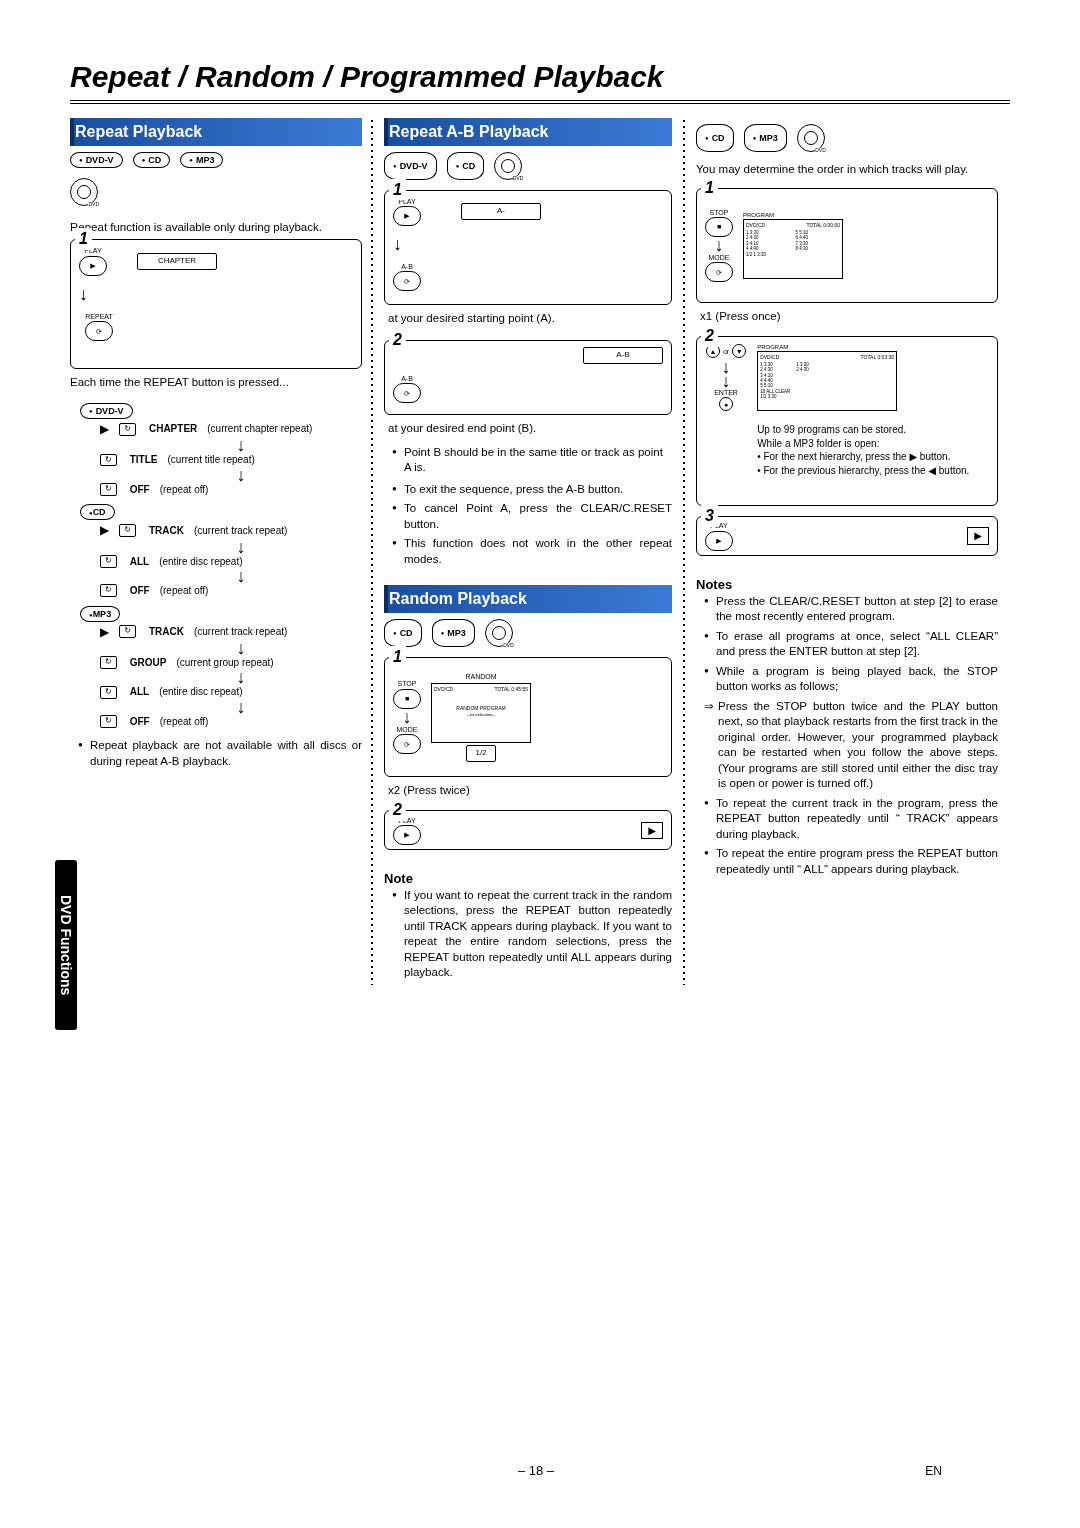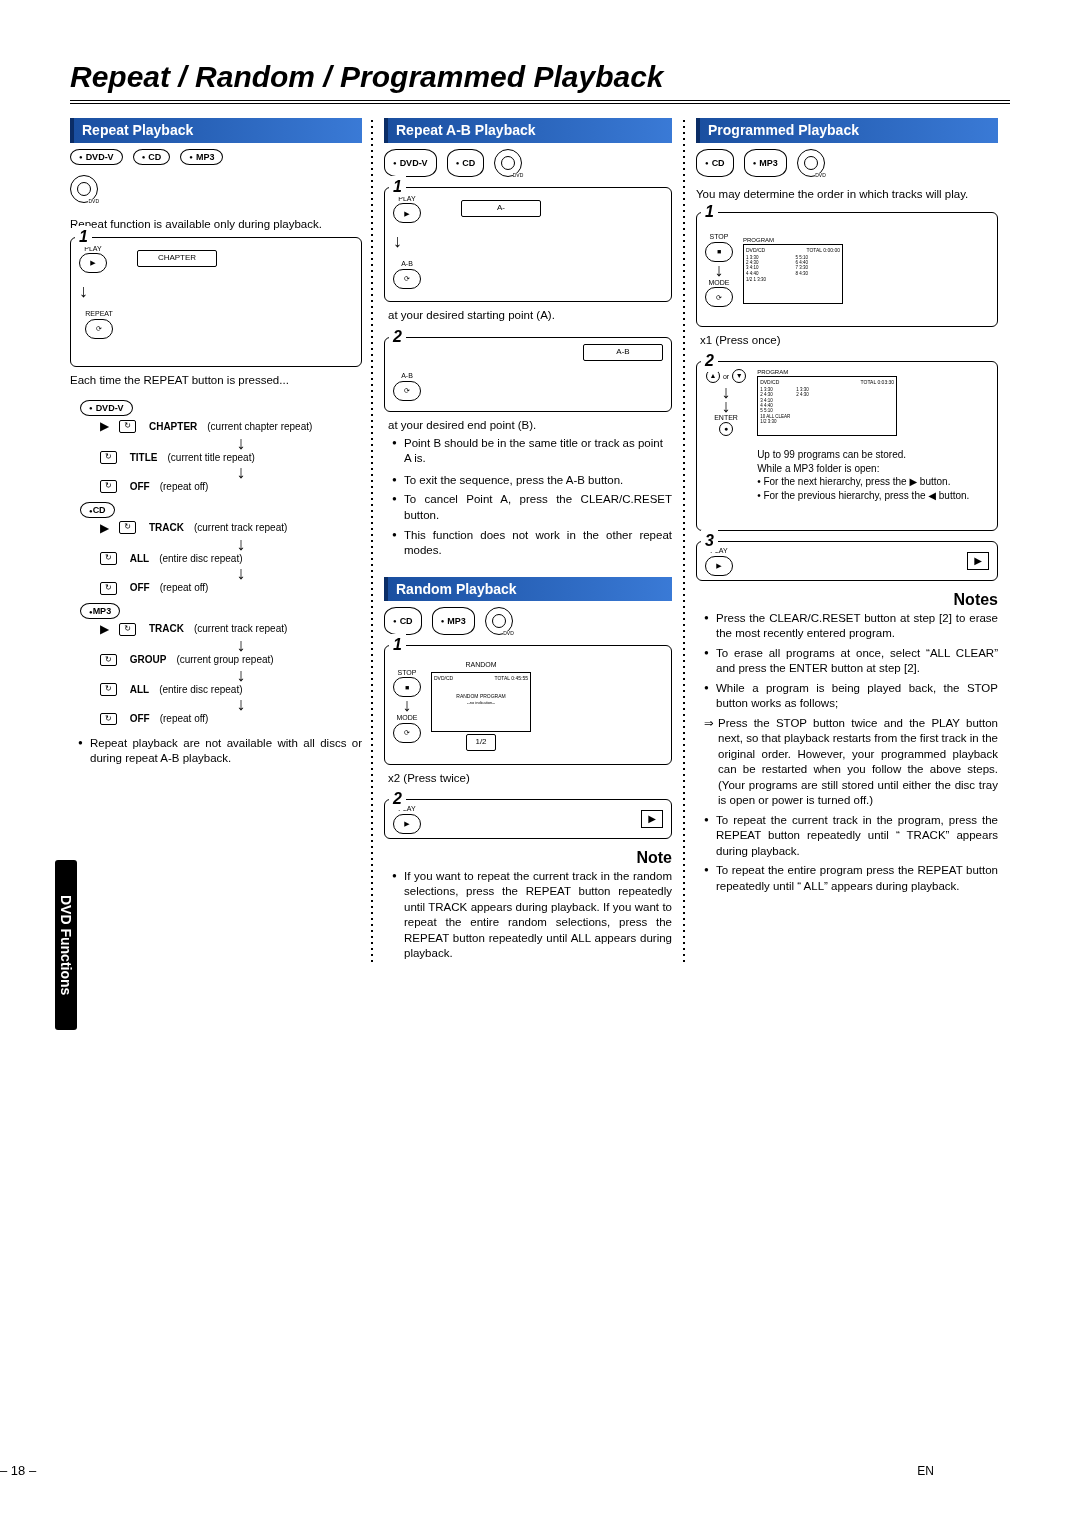--- a/index.html
+++ b/index.html
@@ -36,22 +36,22 @@
     width: 4px;
     background-image: radial-gradient(#000 1px, transparent 1px);
     background-size: 4px 6px;
     background-repeat: repeat-y;
     margin: 0 4px;
   }
   .section-header {
     background: linear-gradient(90deg, #1a4fa0 0%, #3a7ad6 100%);
     color: #fff;
     font-weight: bold;
-    font-size: 14px;
-    padding: 3px 8px;
+    font-size: 16px;
+    padding: 3px 1px;
     border-left: 4px solid #0b2d66;
     margin-bottom: 6px;
   }
   .ovals {
     display: flex;
     gap: 10px;
     margin: 6px 0 10px 0;
     flex-wrap: wrap;
   }
   .oval {
@@ -172,23 +172,22 @@
     margin-bottom: 4px;
   }
   ul.bullets > li::before {
     content: "●";
     position: absolute;
     left: 0; top: 2px;
     font-size: 8px;
   }
   .note-h {
     font-weight: bold;
-    font-size: 16px;
-    margin-top: 8px;
-    text-align: right;
+    font-size: 13px;
+    margin-top: 20px;
   }
   .subarrow {
     padding-left: 22px;
     position: relative;
   }
   .subarrow::before {
     content:"⇒";
     position:absolute; left:8px; top:0;
   }
   .side-tab {
@@ -204,22 +203,22 @@
     display: flex;
     align-items: center;
     justify-content: center;
     writing-mode: vertical-rl;
     text-orientation: mixed;
     border-radius: 3px;
   }
   .footer {
     position: absolute;
     bottom: 50px;
-    left: 0; right: 16px;
-    text-align: left;
+    left: 0; right: 8px;
+    text-align: center;
     font-size: 13px;
   }
   .footer .en {
     position: absolute;
     right: 130px;
     bottom: 0;
     font-size: 12px;
   }
   .mini-screen {
     border:1px solid #000;
@@ -375,21 +374,21 @@
     <div class="small" style="padding-left:4px">at your desired starting point (A).</div>
 
     <div class="stepbox" style="flex-direction:column;align-items:flex-start;height:75px;margin-top:14px">
       <span class="stepnum">2</span>
       <div style="display:flex;gap:40px;align-items:center;width:100%;justify-content:flex-end">
         <span class="osd">A-B</span>
       </div>
       <div style="text-align:center"><span class="btn-lbl">A-B</span><span class="btn-round">⟳</span></div>
     </div>
     <div class="small" style="padding-left:4px">at your desired end point (B).</div>
-    <ul class="bullets small" style="margin-top:2px">
+    <ul class="bullets small" style="margin-top:8px">
       <li>Point B should be in the same title or track as point A is.</li>
     </ul>
     <ul class="bullets small justify" style="margin-top:6px">
       <li>To exit the sequence, press the A-B button.</li>
       <li>To cancel Point A, press the CLEAR/C.RESET button.</li>
       <li>This function does not work in the other repeat modes.</li>
     </ul>
 
     <div style="height:14px"></div>
 
@@ -434,21 +433,20 @@
     <ul class="bullets small justify">
       <li>
         <span>If you want to repeat the current track in the random selections, press the REPEAT button repeatedly until      TRACK appears during playback. If you want to repeat the entire random selections, press the REPEAT button repeatedly until      ALL appears during playback.</span>
       </li>
     </ul>
   </div>
 
   <div class="vsep"></div>
 
   <div class="col col3">
-    <div class="section-header">Programmed Playback</div>
     <div class="ovals">
       <span class="oval">CD</span>
       <span class="oval">MP3</span>
       <span class="disc-icon"></span>
     </div>
     <div class="small">You may determine the order in which tracks will play.</div>
 
     <div class="stepbox" style="height:115px;margin-top:10px">
       <span class="stepnum">1</span>
       <div style="display:flex;flex-direction:column;align-items:center">

